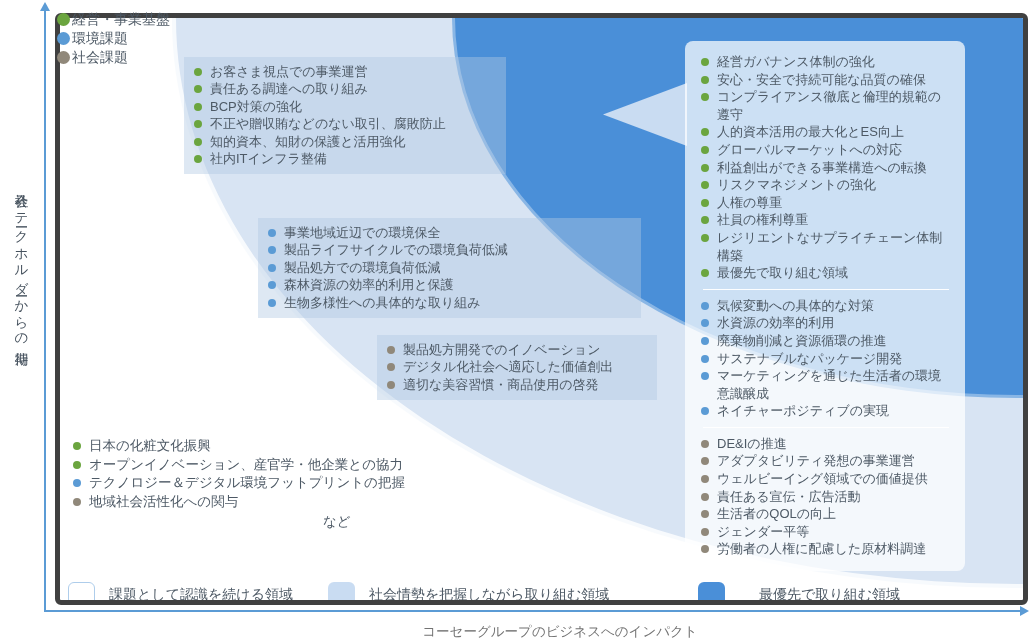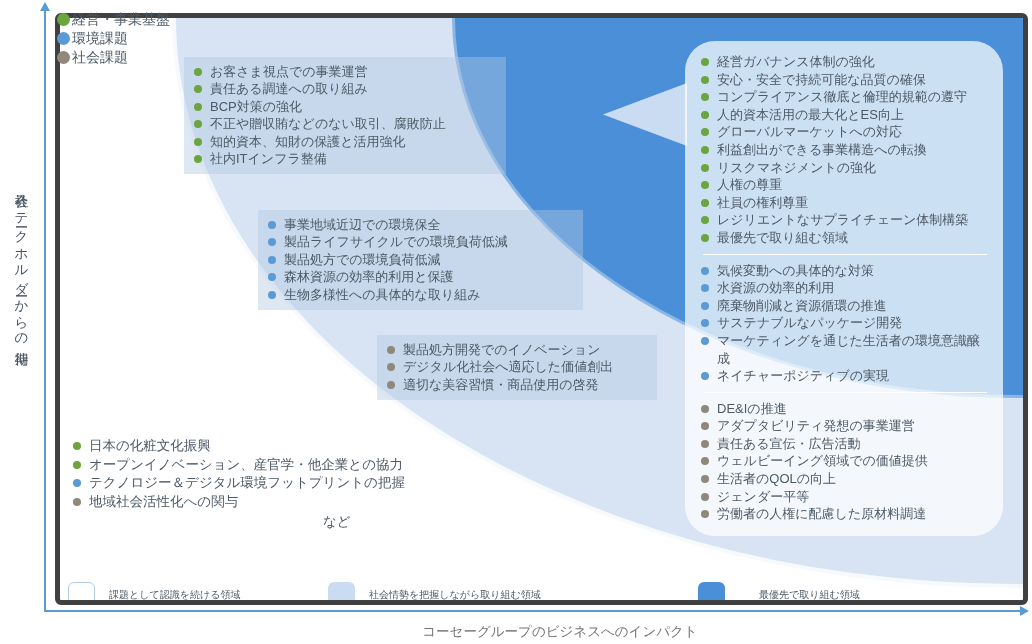--- a/index.html
+++ b/index.html
@@ -23,44 +23,44 @@
     position:absolute; left:392px; top:-380px; width:1130px; height:760px;
     border-radius:50%; background:var(--accent-dark-blue,#4a8fd8);
     border:3px solid rgba(255,255,255,0.35);
   }
   
   .note{
     position:absolute; background:rgba(177,199,226,0.42);
     font-size:13px; line-height:17.4px; padding:6px 10px 7px 10px;
   }
   .note1{ left:124px; top:39px;  width:322px; }
-  .note2{ left:198px; top:192px; width:325px; }
+  .note2{ left:198px; top:200px; width:383px; }
   .note3{ left:317px; top:317px; width:280px; }
   .note4{ position:absolute; left:13px; top:419px; font-size:13.5px; line-height:18.5px; }
   .note4 .suffix{ margin:2px 0 0 250px; }
   .li{ display:flex; align-items:flex-start; }
   .dot{ width:8px; height:8px; border-radius:50%; margin:5px 8px 0 0; flex:0 0 8px; }
   .b-green{ background:var(--bullet-green,#6ba53f); }
   .b-blue { background:var(--bullet-blue,#5b9bd5); }
   .b-brown{ background:var(--bullet-brown,#90887a); }
   
   .tail{
     position:absolute; left:543px; top:65px; width:84px; height:63px;
     background:var(--callout-fill,#c9dcf2);
     clip-path:polygon(100% 0, 0 50%, 100% 100%);
   }
   .priority{
-    position:absolute; left:625px; top:23px; width:318px;
-    background:rgba(255,255,255,0.72); border-radius:30px;
+    position:absolute; left:625px; top:23px; width:280px;
+    background:rgba(255,255,255,0.72); border-radius:8px;
     padding:12px 14px 13px 16px; font-size:13px; line-height:17.6px;
   }
   .divider{ border:none; border-top:1px solid rgba(255,255,255,0.95); margin:7px 2px; }
   
   .area-legend{ position:absolute; left:0; top:564px; width:100%; height:28px; }
-  .area-item{ position:absolute; display:flex; align-items:center; font-size:10px; }
+  .area-item{ position:absolute; display:flex; align-items:center; font-size:14px; }
   .area-item.a1{ left:8px; }  .area-item.a2{ left:268px; } .area-item.a3{ left:638px;gap:20px; }
   .swatch{ width:27px; height:26px; border-radius:6px; margin-right:14px; flex:0 0 27px; }
   .sw-white{ background:#fff; border:1.5px solid #aecdeb; }
   .sw-light{ background:var(--callout-fill,#c9dcf2); }
   .sw-dark { background:var(--accent-dark-blue,#4a8fd8); }
   
   .cat-legend{ position:absolute; left:57px; top:10px; font-size:14px; }
   .cat-item{ display:flex; align-items:center; height:19px; }
   .cat-dot{ width:13px; height:13px; border-radius:50%; margin-right:2px; flex:0 0 13px; }
   
@@ -255,25 +255,25 @@
         <div class="li">
             <span class="dot b-brown"></span>
             <span>DE&amp;Iの推進</span>
           </div>
         <div class="li">
             <span class="dot b-brown"></span>
             <span>アダプタビリティ発想の事業運営</span>
           </div>
         <div class="li">
             <span class="dot b-brown"></span>
+            <span>ウェルビーイング領域での価値提供</span>
+          </div>
+        <div class="li">
+            <span class="dot b-brown"></span>
             <span>責任ある宣伝・広告活動</span>
-          </div>
-        <div class="li">
-            <span class="dot b-brown"></span>
-            <span>ウェルビーイング領域での価値提供</span>
           </div>
         <div class="li">
             <span class="dot b-brown"></span>
             <span>生活者のQOLの向上</span>
           </div>
         <div class="li">
             <span class="dot b-brown"></span>
             <span>ジェンダー平等</span>
           </div>
         <div class="li">

